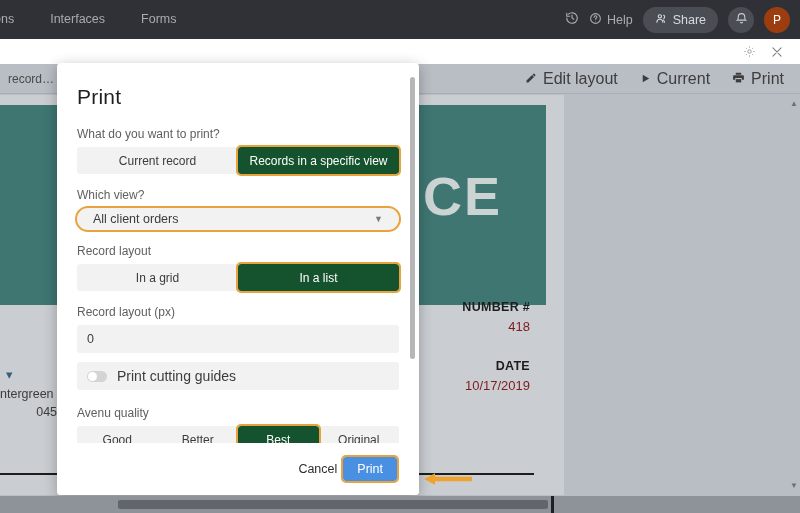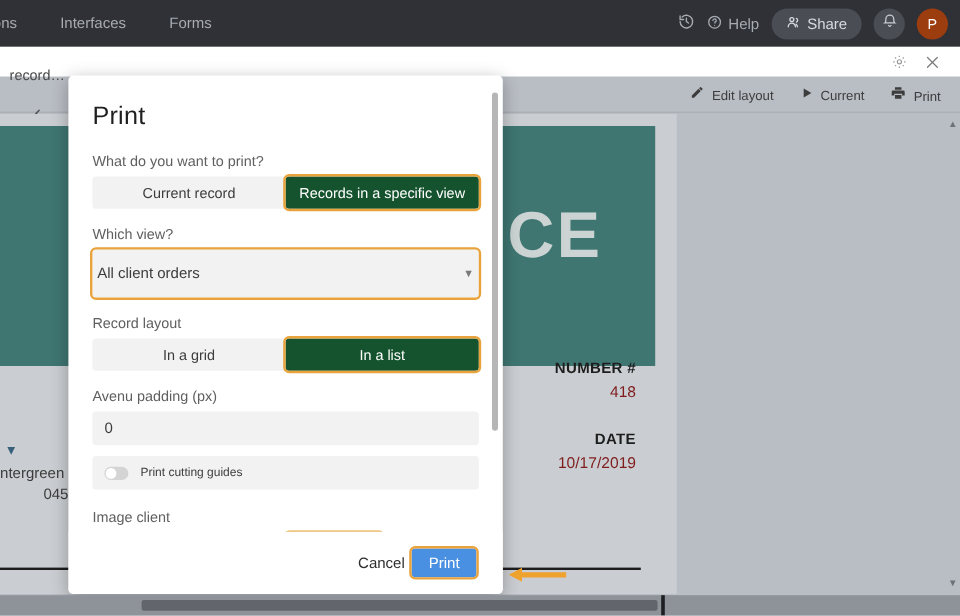--- a/index.html
+++ b/index.html
@@ -116,31 +116,30 @@
     padding: 0 16px;
     border-bottom: 1px solid #a9adb4;
   }
   .rec-back {
     color: #4a4a4a;
     font-size: 12px;
     display: flex;
     align-items: center;
     gap: 18px;
     margin-left: -8px;
-    flex-direction: column;
   }
   .rec-actions {
     margin-left: auto;
     display: flex;
     align-items: center;
     gap: 22px;
   }
   .rec-action {
     color: #3d3d3d;
-    font-size: 11px;
+    font-size: 16px;
     display: flex;
     align-items: flex-end;
     gap: 6px;
   }
 
   
   .rec-card {
     position: absolute;
     left: 0; top: 95px;
     width: 564px; height: 400px;
@@ -294,26 +293,26 @@
     background: #14532d;
     color: #ffffff;
   }
   .seg.hl {
     outline: 2px solid #e8a33d;
     outline-offset: 0px;
     border-radius: 3px;
   }
   .select-box {
     position: relative;
-    height: 40px;
+    height: 22px;
     background: #f2f2f2;
-    border-radius: 3px;
-    display: flex;
-    align-items: center;
-    padding: 0 4px;
+    border-radius: 14px;
+    display: flex;
+    align-items: center;
+    padding: 0 16px;
     font-size: 12.5px;
     color: #3c3c3c;
     margin-bottom: 14px;
     box-sizing: border-box;
   }
   .select-box.hl { outline: 2px solid #e8a33d; }
   .select-caret {
     margin-left: auto;
     color: #7a7a7a;
     font-size: 9px;
@@ -348,21 +347,21 @@
     margin-right: 10px;
     flex: none;
   }
   .toggle .knob {
     position: absolute;
     left: 1px; top: 1px;
     width: 9px; height: 9px;
     border-radius: 50%;
     background: #ffffff;
   }
-  .toggle-label { font-size: 10px; color: #3c3c3c; }
+  .toggle-label { font-size: 14px; color: #3c3c3c; }
   .modal-footer {
     position: absolute;
     left: 0; bottom: 0;
     width: 362px;
     height: 52px;
     display: flex;
     align-items: center;
     justify-content: flex-end;
     gap: 0;
     padding-right: 22px;
@@ -552,33 +551,33 @@
         <span>All client orders</span>
         <span class="select-caret">▼</span>
       </div>
 
       <div class="field-label">Record layout</div>
       <div class="seg-group">
         <div class="seg">In a grid</div>
         <div class="seg selected hl">In a list</div>
       </div>
 
-      <div class="field-label">Avenu padding (px)</div>
+      <div class="field-label">Record layout (px)</div>
       <div class="text-input">
         <span>0</span>
       </div>
 
       <div class="toggle-row">
         <span class="toggle">
             <span class="knob"></span>
           </span>
         <span class="toggle-label">Print cutting guides</span>
       </div>
 
-      <div class="field-label">Image client</div>
+      <div class="field-label">Avenu quality</div>
       <div class="seg-group">
         <div class="seg">Good</div>
         <div class="seg">Better</div>
         <div class="seg selected hl">Best</div>
         <div class="seg">Original</div>
       </div>
 
       <div class="field-label">Paper size</div>
       <div class="select-box">
         

